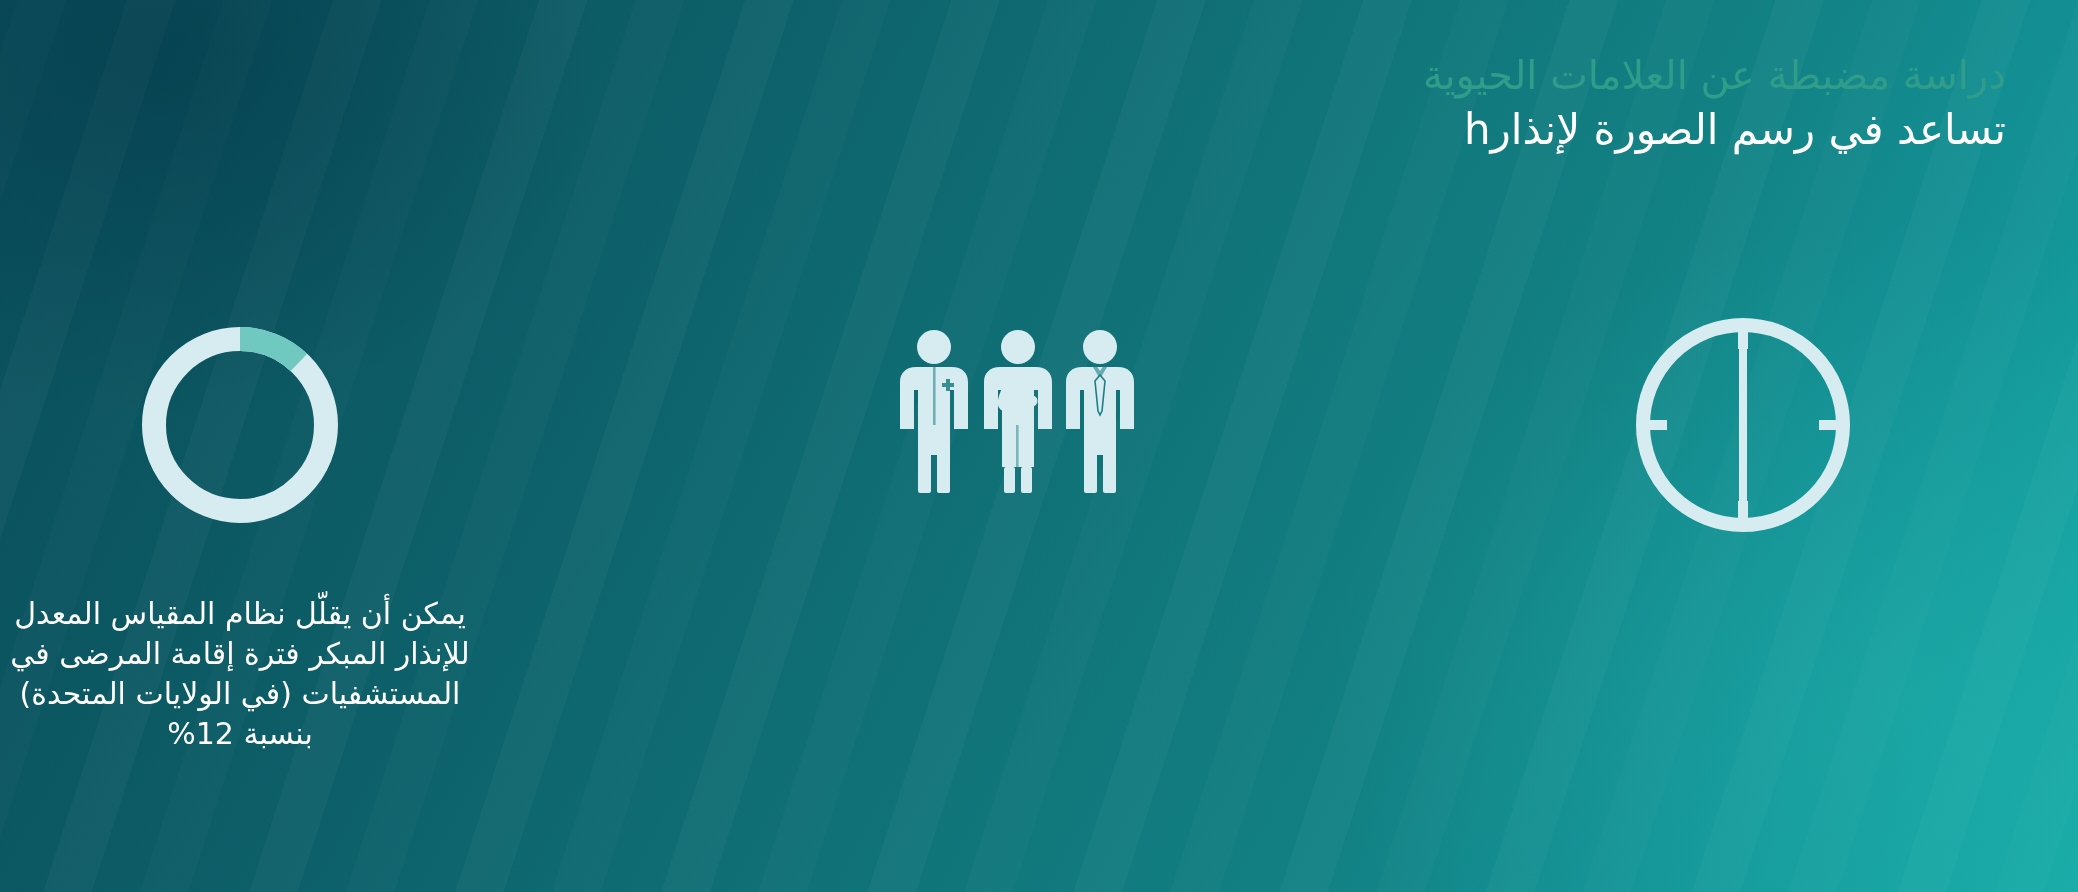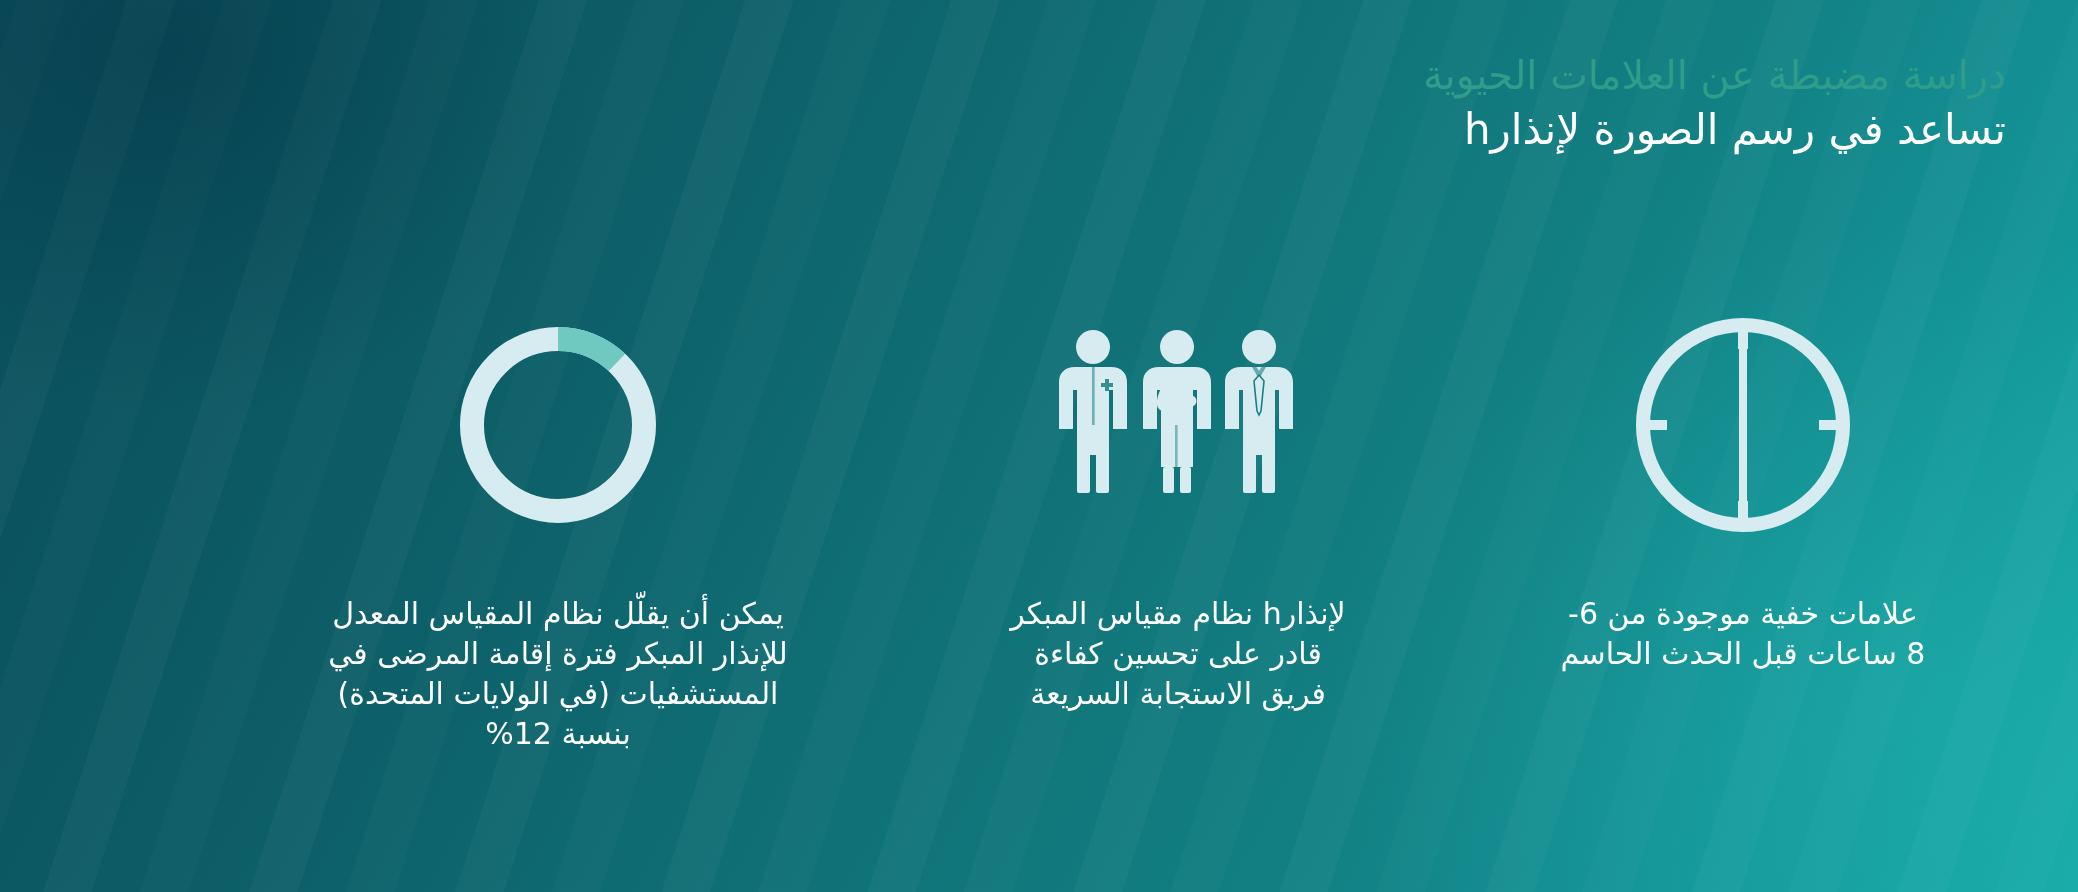--- a/index.html
+++ b/index.html
@@ -94,21 +94,21 @@
   }
 
   
   #columns {
     position: absolute;
     top: 300px;
     left: 0;
     width: 2078px;
     display: flex;
     flex-direction: row-reverse;
-    justify-content: flex-end;
+    justify-content: space-between;
     align-items: flex-start;
   }
   .col {
     width: 480px;
     display: flex;
     flex-direction: column;
     align-items: center;
   }
   #col-donut  { margin-right: 140px; }
   #col-people { margin-right: 85px; }
@@ -202,34 +202,32 @@
 
             <path d="M199 42 l7 12 l7 -12 l-3 -2 l-4 6 l-4 -6 z" fill="#1c7f85" opacity="0.6"></path>
 
             <path d="M206 50 l5 6 l-3 30 l-2 4 l-2 -4 l-3 -30 z" fill="#d6ecf0" stroke="#1c7f85" stroke-width="1.6"></path>
 
             <rect x="190" y="106" width="13" height="62" rx="2"></rect>
             <rect x="209" y="106" width="13" height="62" rx="2"></rect>
           </g>
         </svg>
       </div>
-      <div class="caption" id="cap-people">لإنذارh نظام مقياس المبكر قادر على تحسين كفاءة فريق الاستجابة السريعة</div>
     </div>
 
     <div class="col" id="col-clock">
       <div class="icon-wrap">
         <svg width="240" height="240" viewBox="0 0 240 240" aria-hidden="true">
           <circle cx="120" cy="120" r="100" fill="none" stroke="#d6ecf0" stroke-width="14"></circle>
 
           <rect x="115" y="24" width="10" height="20" fill="#d6ecf0"></rect>
           <rect x="196" y="115" width="20" height="10" fill="#d6ecf0"></rect>
           <rect x="115" y="196" width="10" height="20" fill="#d6ecf0"></rect>
           <rect x="24" y="115" width="20" height="10" fill="#d6ecf0"></rect>
 
           <rect x="116" y="42" width="8" height="84" fill="#d6ecf0"></rect>
           <rect x="116" y="116" width="8" height="82" fill="#d6ecf0"></rect>
         </svg>
       </div>
-      <div class="caption" id="cap-clock">علامات خفية موجودة من 6-8 ساعات قبل الحدث الحاسم</div>
     </div>
 
   </div>
 </div>
 
 </body></html>

